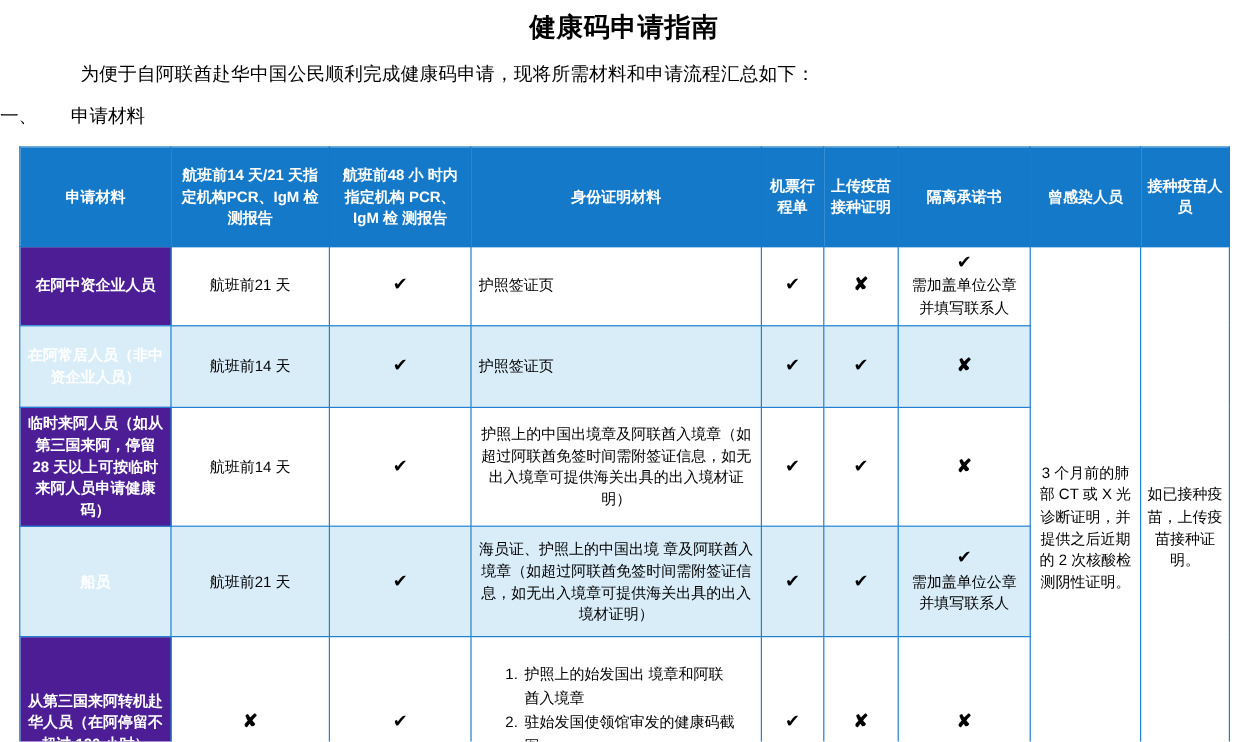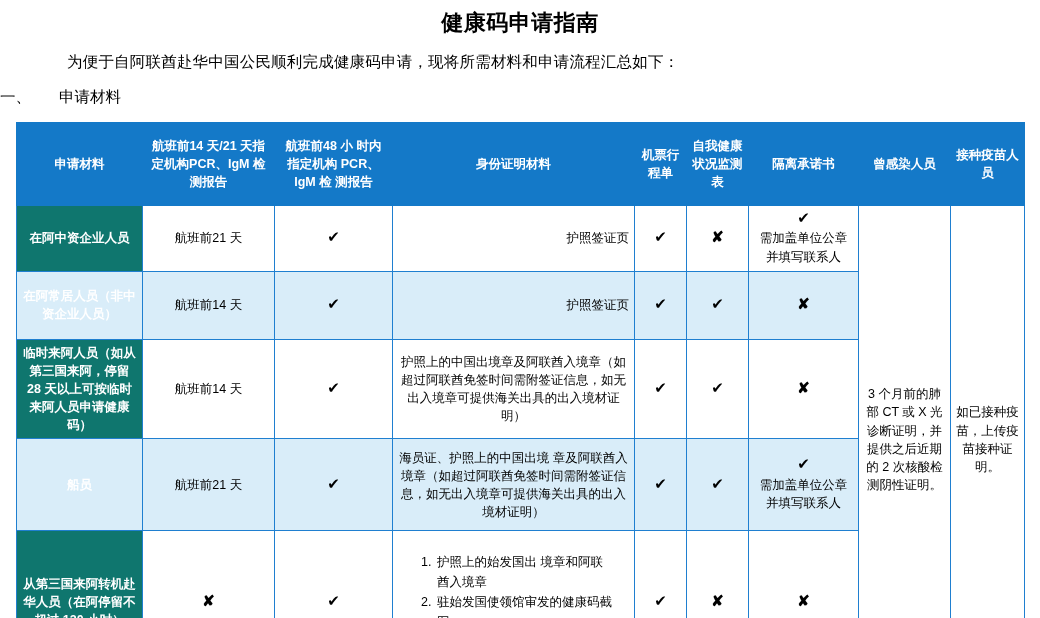--- a/index.html
+++ b/index.html
@@ -56,39 +56,39 @@
   }
   table.matrix thead th {
     background: #1479c8;
     color: #ffffff;
     font-weight: bold;
     font-size: 12.5px;
     height: 74px;
     border-color: #1479c8;
   }
   td.rowhead {
-    background: #0f766e;
+    background: #4c1d95;
     color: #ffffff;
     font-weight: bold;
     font-size: 12.5px;
     line-height: 1.7;
     border-color: #1479c8;
     padding: 4px 3px;
   }
   tr.shaded td {
     background: #d9edf9;
   }
   td.textcell {
     text-align: left;
     padding-left: 10px;
     padding-right: 8px;
     line-height: 1.6;
   }
   td.textcell.center {
-    text-align: right;
+    text-align: left;
     padding-left: 6px;
   }
   .check {
     font-size: 15px;
     line-height: 1;
     display: inline-block;
   }
   .cross {
     font-size: 15px;
     line-height: 1;
@@ -142,21 +142,21 @@
       <col style="width:92px">
       <col style="width:74px">
     </colgroup>
     <thead>
       <tr>
         <th>申请材料</th>
         <th>航班前14 天/21 天指定机构PCR、IgM 检测报告</th>
         <th>航班前48 小 时内指定机构 PCR、IgM 检 测报告</th>
         <th>身份证明材料</th>
         <th>机票行程单</th>
-        <th>自我健康状况监测表</th>
+        <th>上传疫苗接种证明</th>
         <th>隔离承诺书</th>
         <th>曾感染人员</th>
         <th>接种疫苗人员</th>
       </tr>
     </thead>
     <tbody>
 
       <tr style="height:56px">
         <td class="rowhead">在阿中资企业人员</td>
         <td>航班前21 天</td>

